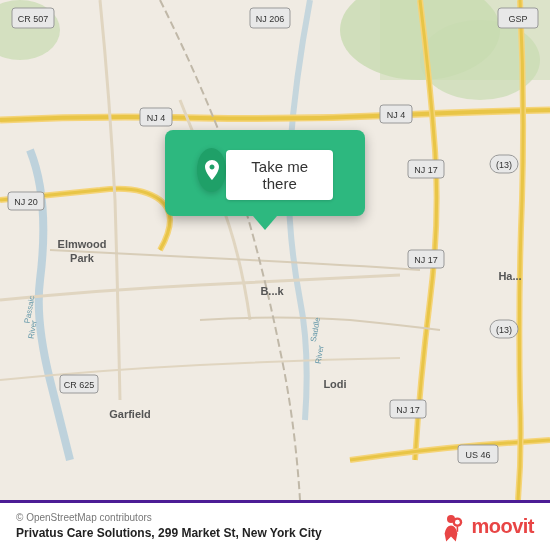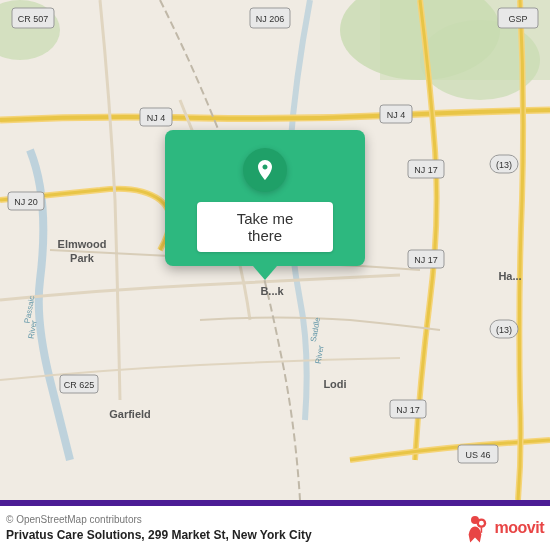--- a/index.html
+++ b/index.html
@@ -38,21 +38,20 @@
       flex-direction: column;
       align-items: center;
       z-index: 10;
     }
 
     .popup-card {
       background: #2db87f;
       border-radius: 8px;
       padding: 18px 32px 14px;
       display: flex;
-      flex-direction: column;
       align-items: center;
       width: 200px;
       box-shadow: 0 4px 12px rgba(0,0,0,0.3);
     }
 
     .popup-icon {
       width: 44px;
       height: 44px;
       background: #1fa068;
       border-radius: 50%;
@@ -92,22 +91,22 @@
       margin-top: 0;
     }
 
     
     .map-footer {
       width: 550px;
       height: 50px;
       background: white;
       display: flex;
       align-items: center;
-      padding: 0 6px;
-      border-top: 6px solid #4c1d95;
+      padding: 0 16px;
+      border-top: 3px solid #4c1d95;
     }
 
     .footer-logo {
       margin-left: auto;
       display: flex;
       align-items: center;
     }
 
     .footer-text {
       font-size: 11px;
@@ -129,21 +128,21 @@
     }
 
     
     .moovit-logo {
       display: flex;
       align-items: center;
       gap: 4px;
     }
 
     .moovit-text {
-      font-size: 16px;
+      font-size: 20px;
       font-weight: bold;
       color: #e84545;
       letter-spacing: -0.5px;
     }
 
     .moovit-icon {
       width: 32px;
       height: 32px;
     }
   </style>

